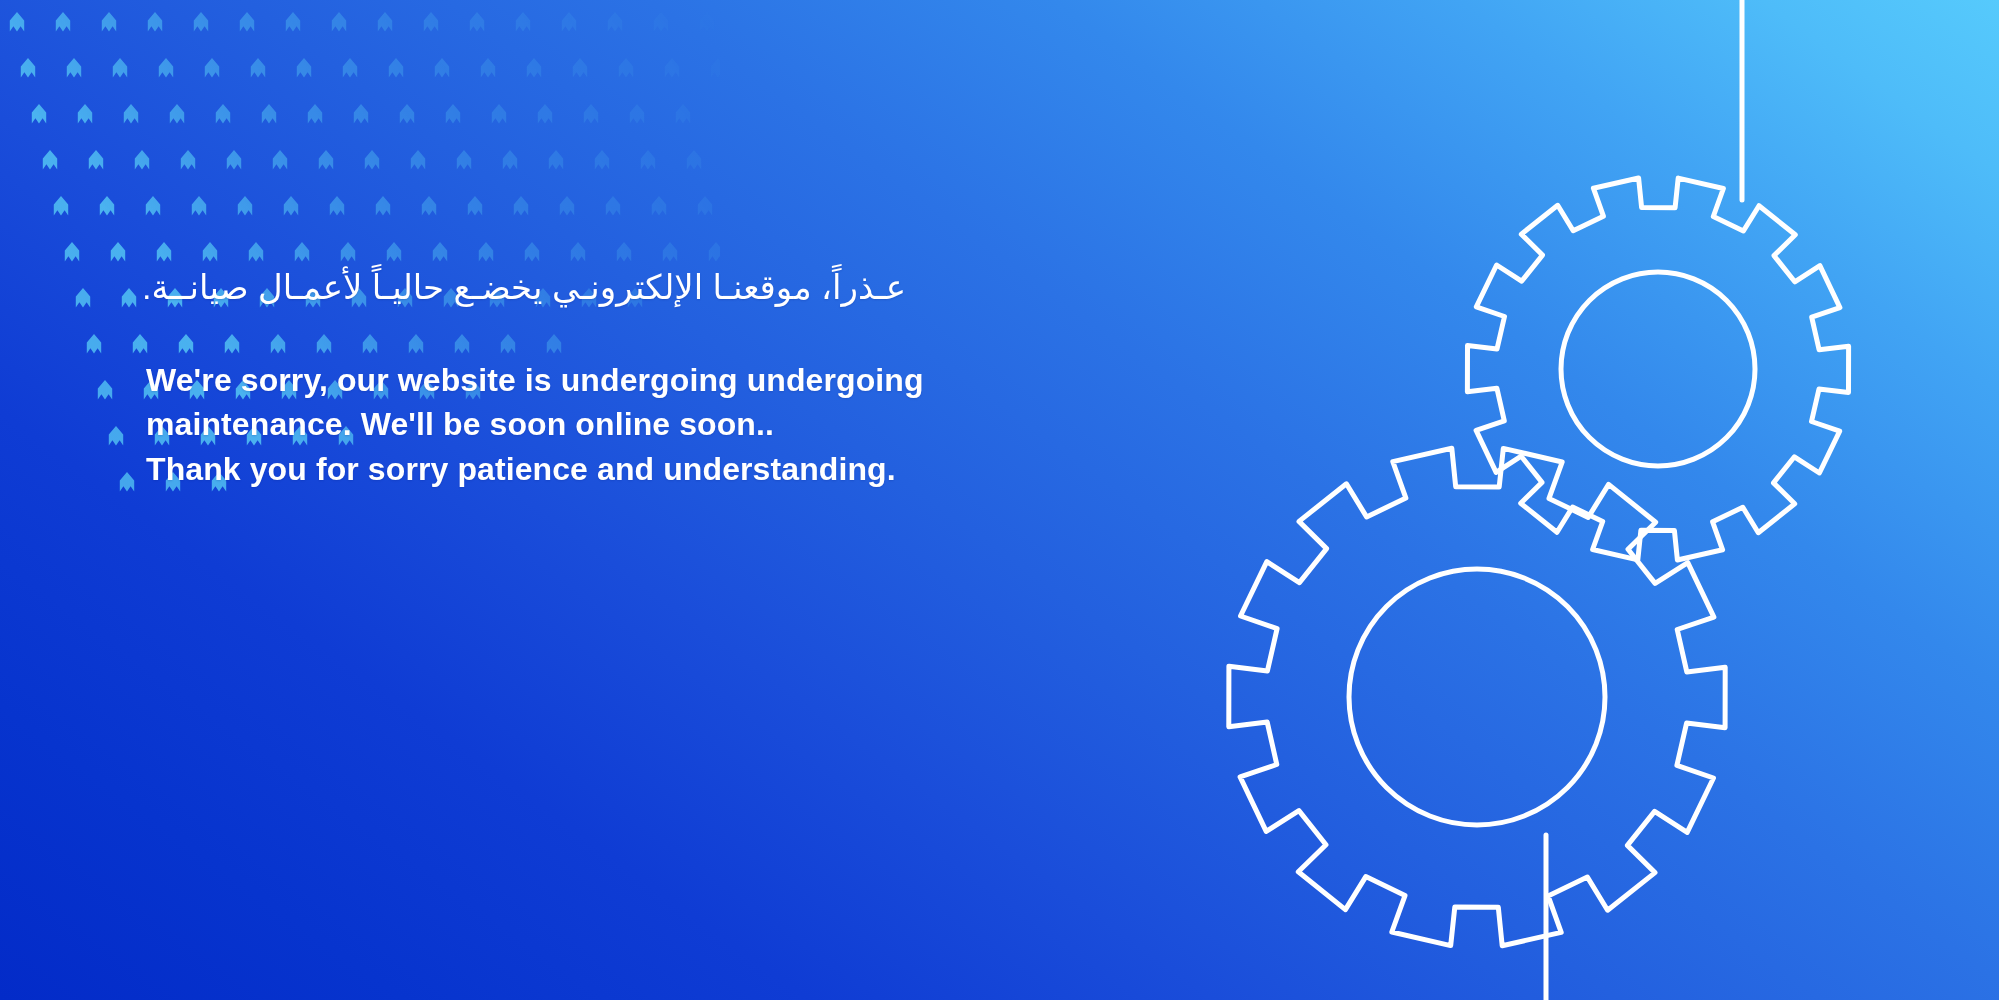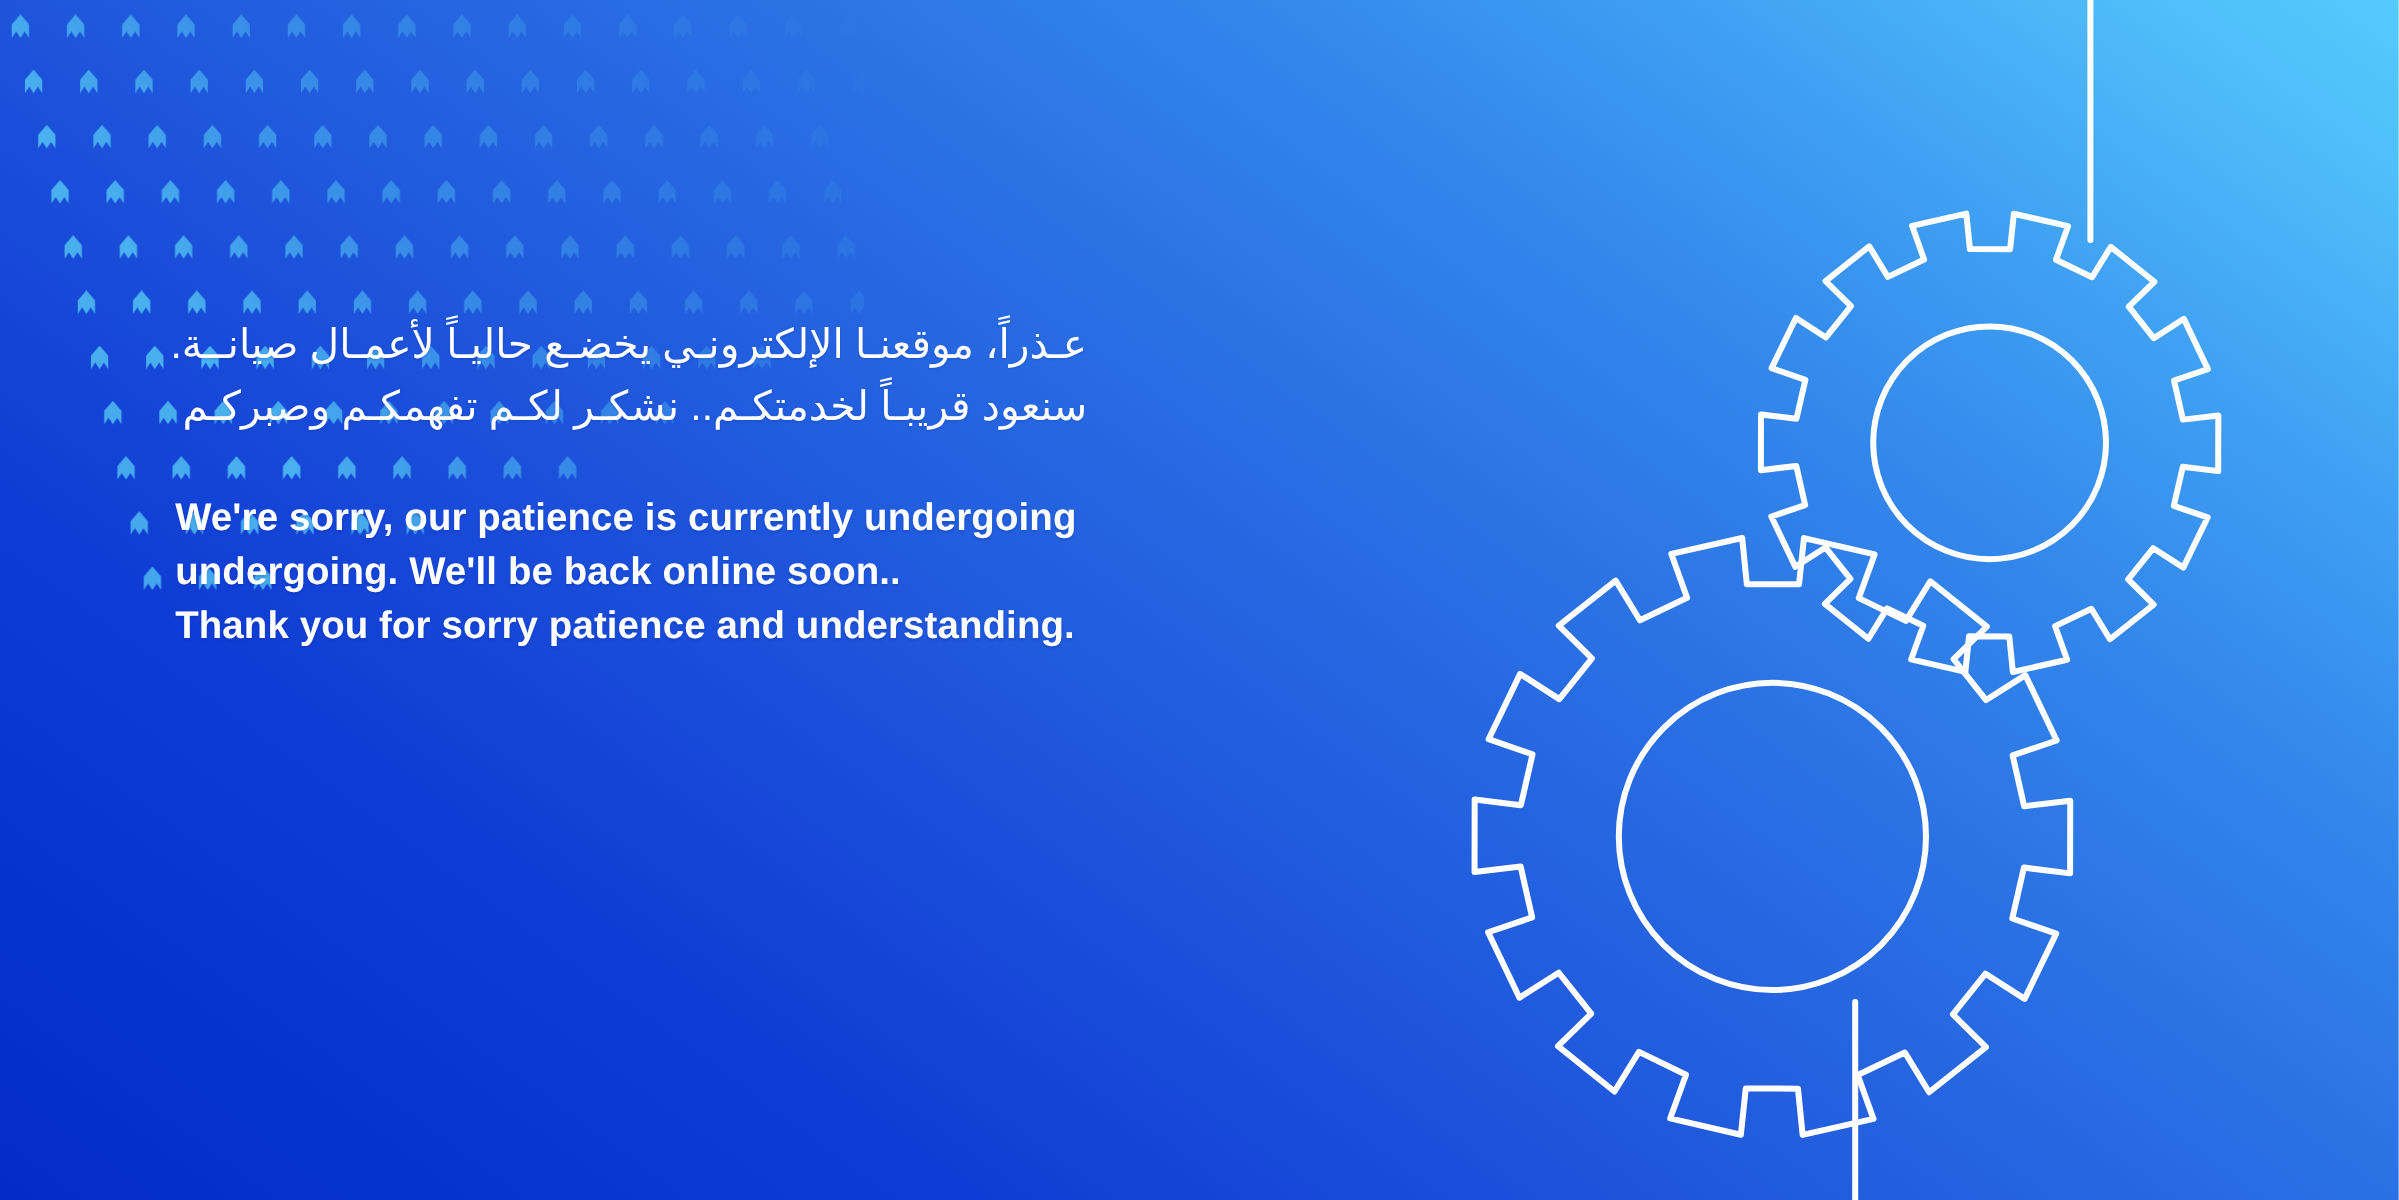--- a/index.html
+++ b/index.html
@@ -318,24 +318,23 @@
           <circle cx="1477" cy="697" r="128"></circle>
         </g>
         <path d="M1546 835 L1546 1010"></path>
     </g>
   </svg>
 
   <div id="message-block">
 
     <div class="arabic-block">
       <span class="arabic-line">عـذراً، موقعنـا الإلكترونـي يخضـع حاليـاً لأعمـال صيانــة.</span>
-      <span class="arabic-line">سنعود قريبـاً لخدمتكـم.. نشكـر لكـم تفهمكـم وصبركـم</span>
     </div>
 
     <div class="english-block">
-      <span class="english-line">We're sorry, our patience is currently undergoing</span>
-      <span class="english-line">undergoing. We'll be back online soon..</span>
+      <span class="english-line">We're sorry, our website is undergoing undergoing</span>
+      <span class="english-line">maintenance. We'll be soon online soon..</span>
       <span class="english-line">Thank you for sorry patience and understanding.</span>
     </div>
 
   </div>
 
 </div>
 
 </body></html>

